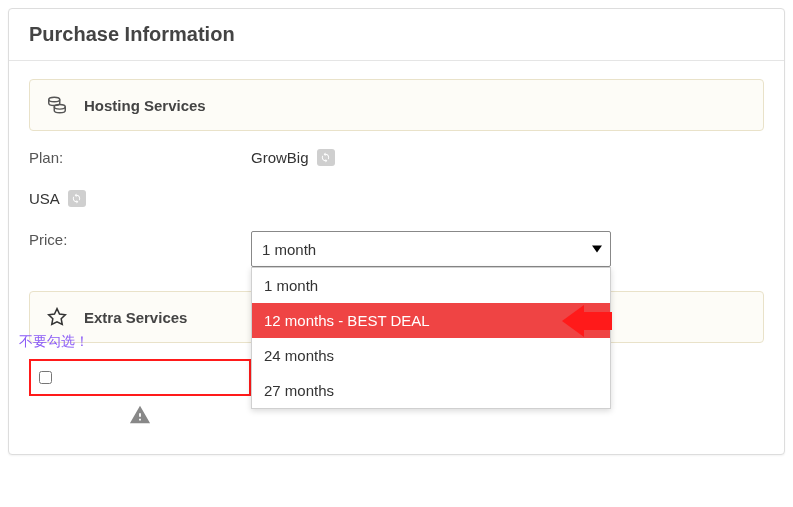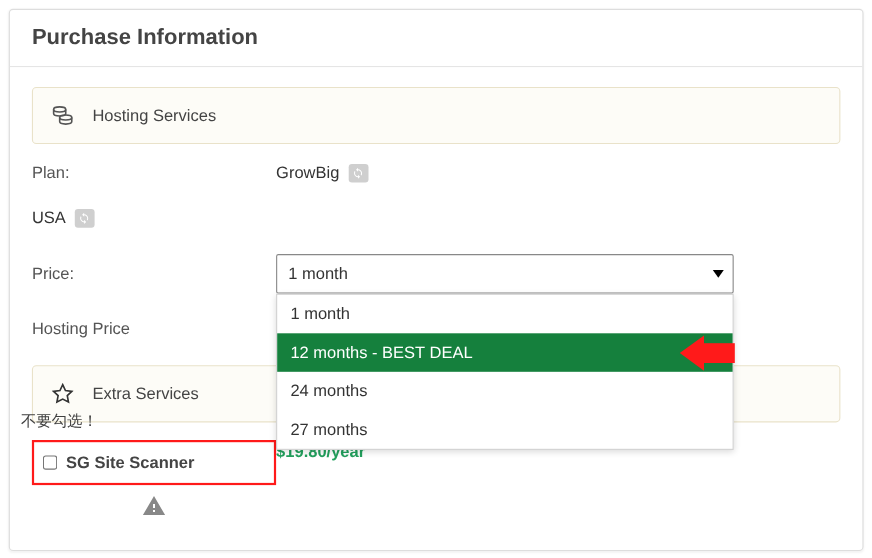--- a/index.html
+++ b/index.html
@@ -4,41 +4,41 @@
 <style>
 * { box-sizing: border-box; margin: 0; padding: 0; }
 body { font-family: -apple-system, "Segoe UI", Helvetica, Arial, sans-serif; background: #fff; padding: 8px; width: 793px; }
 .panel { border: 1px solid #ddd; border-radius: 4px; background: #fff; box-shadow: 0 1px 2px rgba(0,0,0,0.05); }
 .panel-header { padding: 14px 20px; border-bottom: 1px solid #e5e5e5; }
 .panel-header h2 { font-size: 20px; font-weight: 700; color: #444; }
 .panel-body { padding: 18px 20px 24px; position: relative; }
 
 .section-bar { display: flex; align-items: center; border: 1px solid #e9e2c9; background: #fdfcf7; border-radius: 4px; padding: 10px 12px; margin-bottom: 18px; }
 .section-icon-box { width: 30px; height: 30px; display: flex; align-items: center; justify-content: center; margin-right: 12px; color: #555; }
-.section-title { font-size: 15px; font-weight: 400; color: #444; }
+.section-title { font-size: 15px; font-weight: 700; color: #444; }
 
-.form-row { display: flex; align-items: center; margin-bottom: 24px; }
+.form-row { display: flex; margin-bottom: 24px; }
 .form-label { width: 222px; color: #555; font-size: 15px; }
 .form-value { flex: 1; color: #333; font-size: 15px; display: flex; align-items: center; }
 .refresh-btn { display: inline-flex; width: 18px; height: 17px; background: #cfcfcf; border-radius: 3px; margin-left: 8px; align-items: center; justify-content: center; cursor: pointer; }
 .refresh-btn svg { width: 11px; height: 11px; fill: #fff; }
 
-.select-wrap { position: relative; width: 416px; }
+.select-wrap { position: relative; width: 360px; }
 .select-box { width: 100%; height: 36px; border: 1px solid #888; border-radius: 2px; background: #fff; padding: 0 24px 0 10px; font-size: 15px; color: #333; text-align: left; cursor: pointer; position: relative; }
 .select-caret { position: absolute; right: 8px; top: 50%; transform: translateY(-50%); width: 0; height: 0; border-left: 5px solid transparent; border-right: 5px solid transparent; border-top: 7px solid #000; }
 .dropdown { position: absolute; left: 0; top: 36px; width: 100%; background: #fff; border: 1px solid #d0d0d0; box-shadow: 0 2px 6px rgba(0,0,0,0.15); z-index: 20; }
 .dropdown-item { padding: 9px 12px; font-size: 15px; color: #333; cursor: pointer; position: relative; }
-.dropdown-item.selected { background: #15803d; color: #fff; }
+.dropdown-item.selected { background: #ef4444; color: #fff; }
 .arrow-marker { position: absolute; right: -2px; top: 50%; transform: translateY(-50%); display: flex; align-items: center; z-index: 30; }
 .arrow-head { width: 0; height: 0; border-top: 16px solid transparent; border-bottom: 16px solid transparent; border-right: 22px solid #ff1a1a; }
 .arrow-shaft { width: 28px; height: 18px; background: #ff1a1a; }
 
 .extra-service { display: flex; }
 .extra-left { width: 222px; position: relative; }
-.warn-text { position: absolute; top: -28px; left: -10px; color: #404040; font-size: 14px; }
+.warn-text { position: absolute; top: -28px; left: -10px; color: #8b5cf6; font-size: 14px; }
 .checkwrap { border: 2px solid #ff1a1a; padding: 10px 8px; display: flex; align-items: center; margin-top: -2px; }
 .checkwrap input { margin-right: 8px; width: 13px; height: 13px; }
 .checkwrap label { font-size: 15px; font-weight: 700; color: #444; }
 .warn-icon { margin: 8px 0 0 100px; color: #888; }
 .extra-right { flex: 1; padding-left: 0; }
 .price { color: #22a05d; font-weight: 700; font-size: 15px; margin-bottom: 6px; }
 .desc { color: #777; font-size: 13.5px; line-height: 1.5; }
 </style>
 </head>
 <body>
@@ -101,40 +101,35 @@
                 <span class="arrow-shaft"></span>
               </span>
             </div>
             <div class="dropdown-item">24 months</div>
             <div class="dropdown-item">27 months</div>
           </div>
         </div>
       </div>
     </div>
 
-    <div class="form-row">
-      <div class="form-label">Hosting Price</div>
-      <div class="form-value"></div>
-    </div>
 
     <div class="section-bar">
       <span class="section-icon-box">
         <svg viewBox="0 0 24 24" width="20" height="20" fill="none" stroke="#333" stroke-width="1.8">
             <polygon points="12 2 15 8.5 22 9.3 17 14 18.3 21 12 17.8 5.7 21 7 14 2 9.3 9 8.5 12 2"></polygon>
           </svg>
       </span>
       <span class="section-title">Extra Services</span>
     </div>
 
     <div class="extra-service">
       <div class="extra-left">
         <div class="warn-text">不要勾选！</div>
         <div class="checkwrap">
           <input type="checkbox" style="">
-          <label>SG Site Scanner</label>
         </div>
         <div class="warn-icon">
           <svg viewBox="0 0 24 24" width="22" height="22" fill="#888">
               <path d="M1 21h22L12 2 1 21zm12-3h-2v-2h2v2zm0-4h-2v-4h2v4z"></path>
             </svg>
         </div>
       </div>
       <div class="extra-right">
         <div class="price">$19.80/year</div>
       </div>

